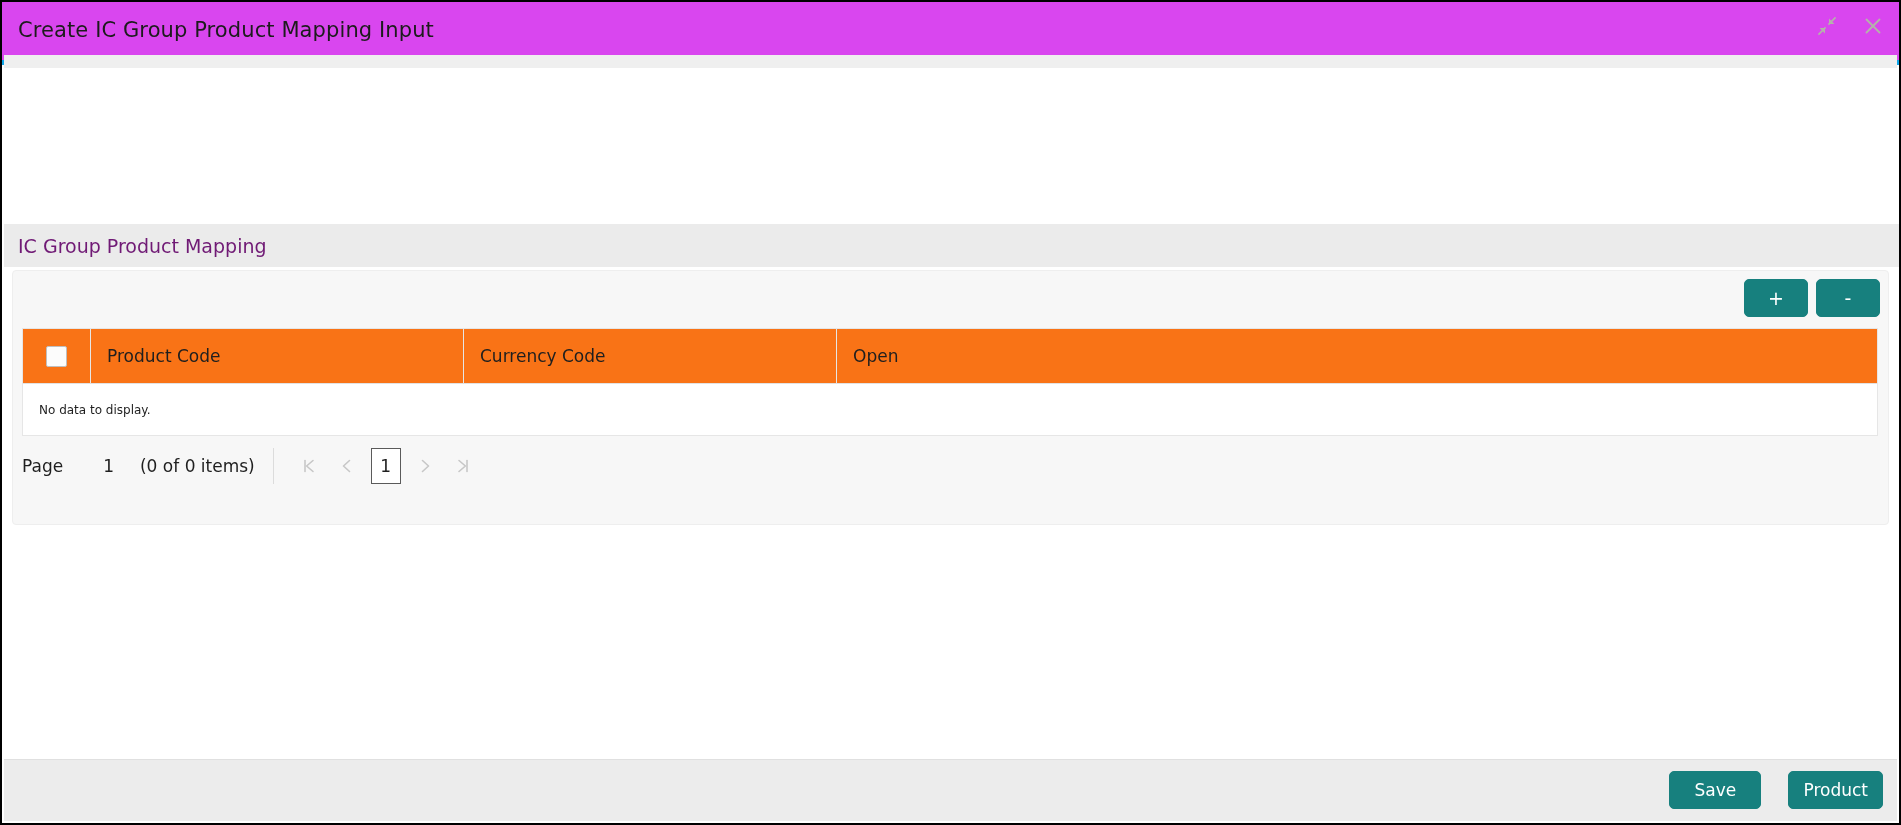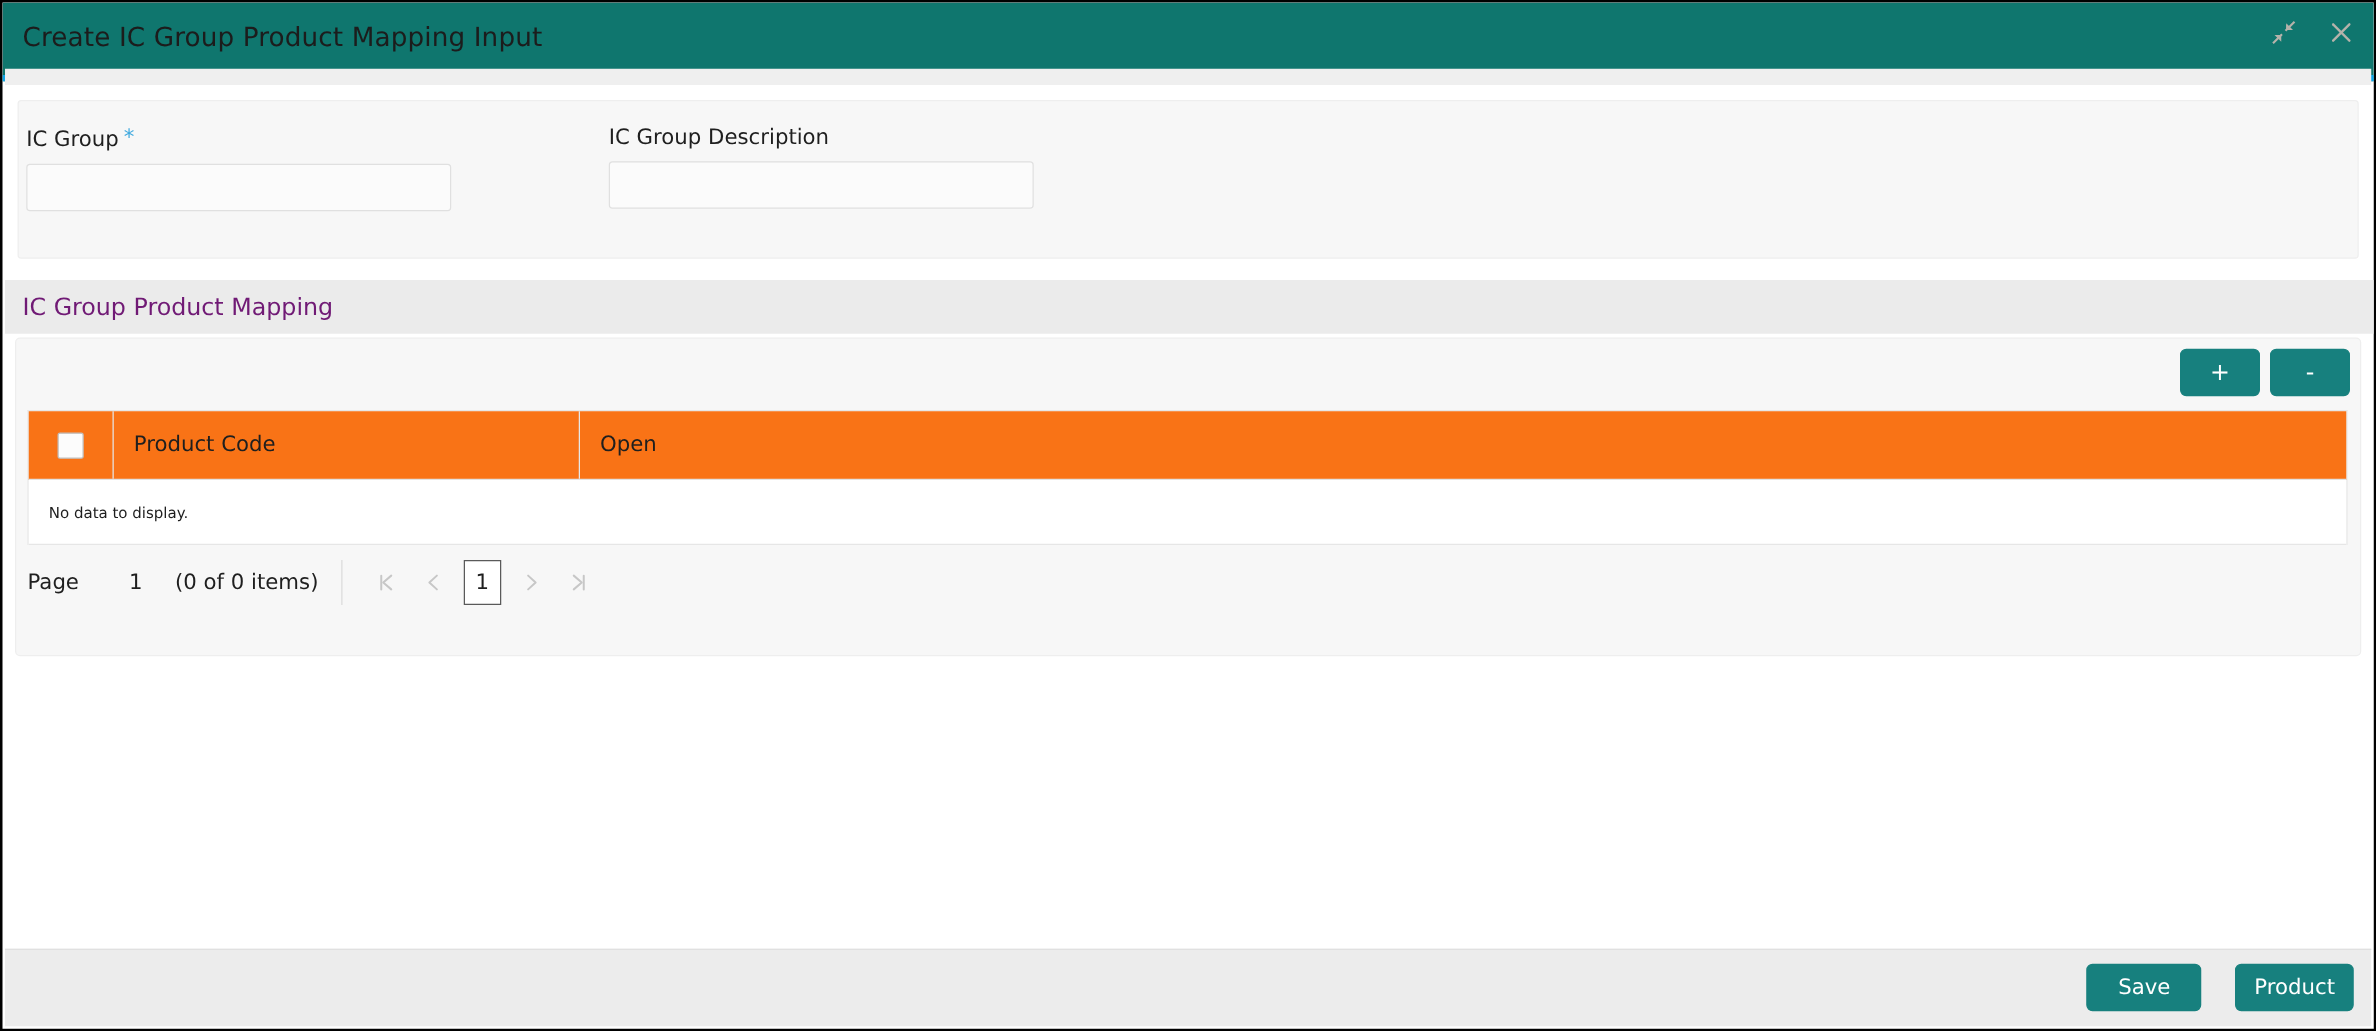--- a/index.html
+++ b/index.html
@@ -24,21 +24,21 @@
     background: #ffffff;
     overflow: hidden;
   }
 
   
   .titlebar {
     position: absolute;
     left: 0; top: 0;
     right: 0;
     height: 58px;
-    background: #0f766e;
+    background: #d946ef;
     border-bottom: 5px solid #0ea5e9;
   }
   .title-text {
     position: absolute;
     left: 16px;
     top: 16px;
     font-size: 21px;
     color: #1c1c1c;
     font-weight: 400;
     letter-spacing: .1px;
@@ -325,55 +325,39 @@
             <line x1="3.5" y1="3.5" x2="16.5" y2="16.5"></line>
             <line x1="16.5" y1="3.5" x2="3.5" y2="16.5"></line>
           </g>
         </svg>
       </span>
     </div>
   </div>
 
   <div class="subbar"></div>
 
-  <div class="form-panel">
-
-    <div class="field f1">
-      <div class="field-label">
-        <span>IC Group</span><span class="req-star">*</span>
-      </div>
-      <input class="field-input" type="text" value="" style="">
-    </div>
-
-    <div class="field f2">
-      <div class="field-label">
-        <span>IC Group Description</span>
-      </div>
-      <input class="field-input" type="text" value="" style="">
-    </div>
-
-  </div>
 
   <div class="section-header">
     <div class="sh-title">IC Group Product Mapping</div>
   </div>
 
   <div class="table-panel">
 
     <div class="row-actions">
       <button class="btn-teal btn-sq">+</button>
       <button class="btn-teal btn-sq">-</button>
     </div>
 
     <div class="grid">
       <div class="grid-head">
         <div class="gh-cell c-check">
           <span class="chk"></span>
         </div>
         <div class="gh-cell c-prod">Product Code</div>
+        <div class="gh-cell c-curr">Currency Code</div>
         <div class="gh-cell c-open">Open</div>
       </div>
       <div class="grid-empty">No data to display.</div>
     </div>
 
     <div class="pager">
       <span class="pg-label">Page</span>
       <span class="pg-num">1</span>
       <span class="pg-items">(0 of 0 items)</span>
       <span class="pg-sep"></span>

